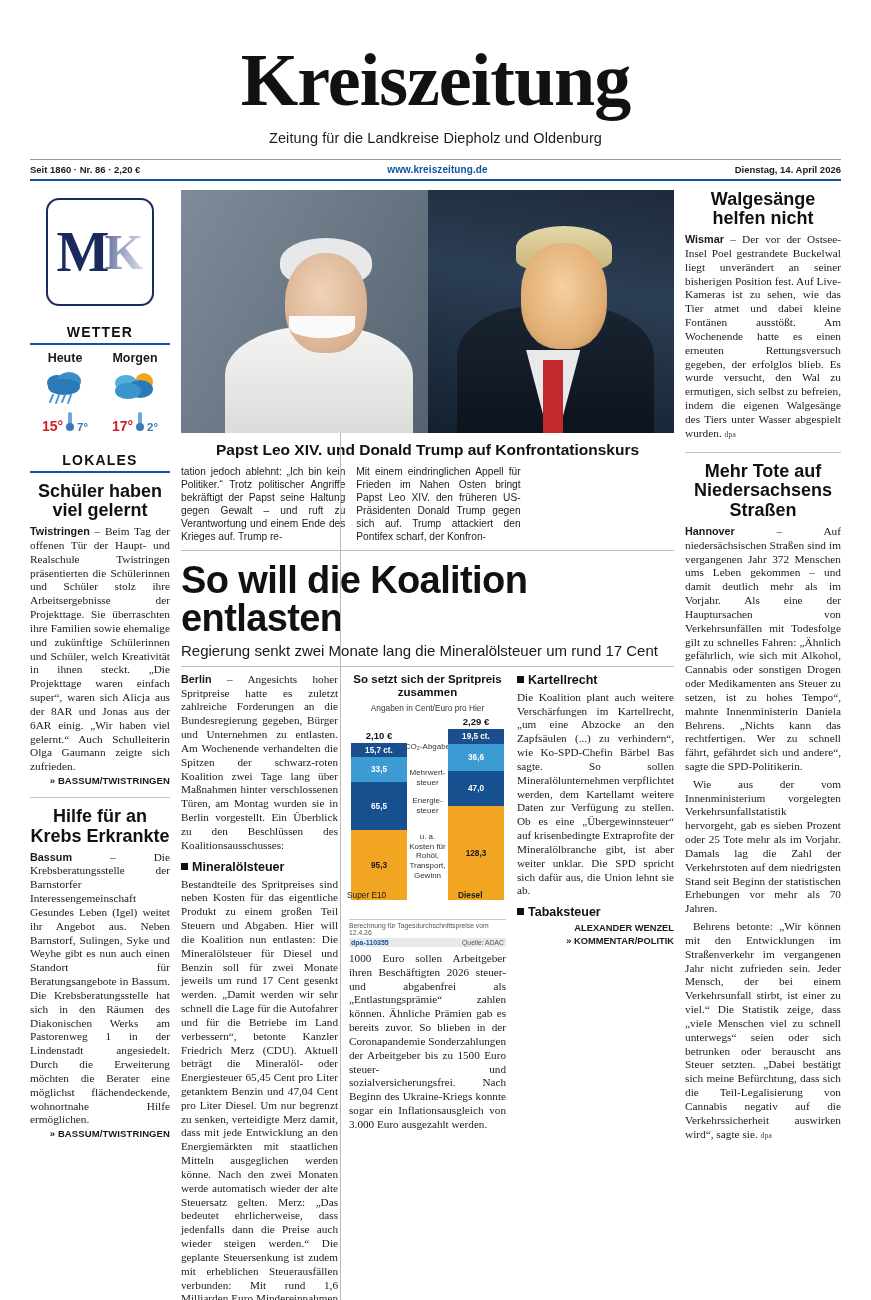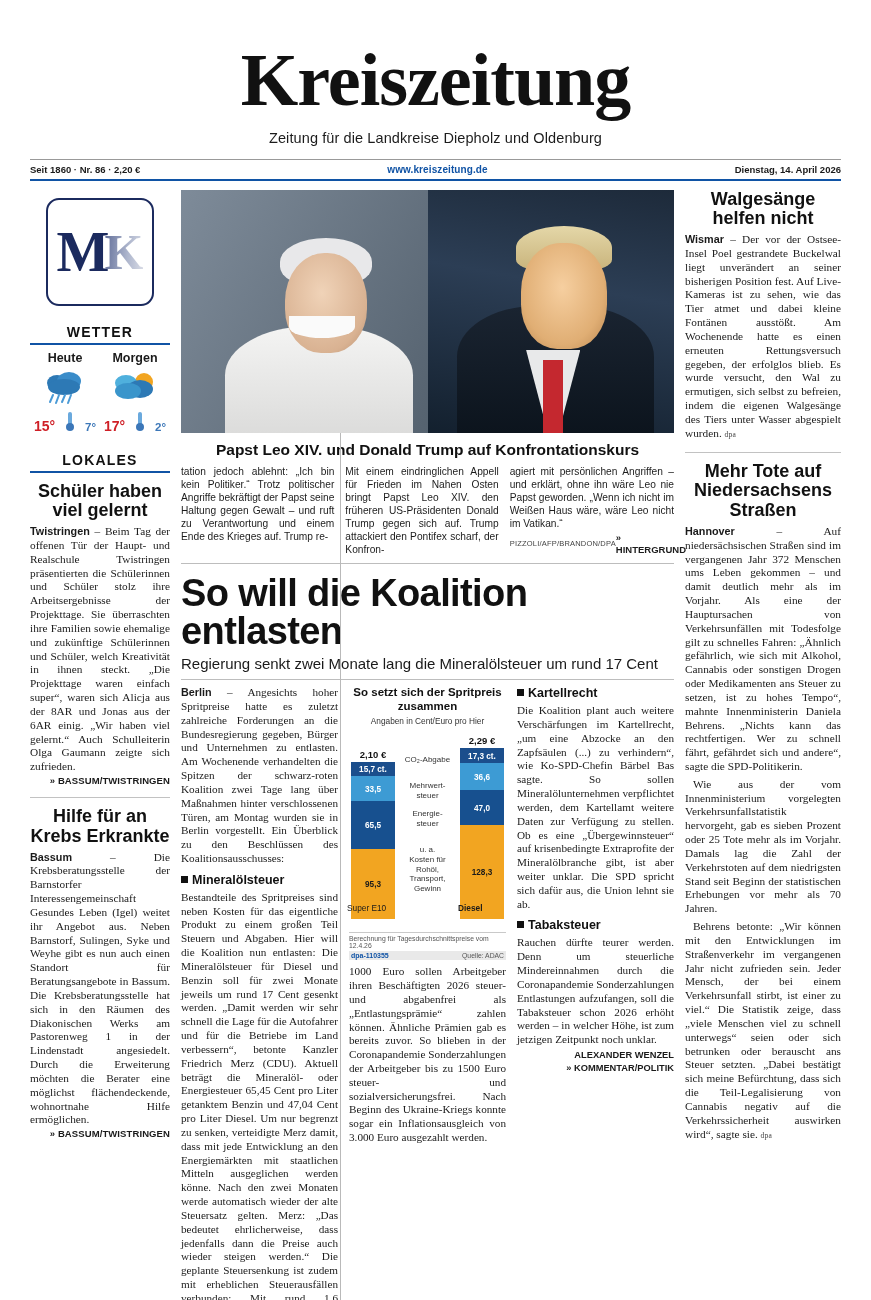--- a/index.html
+++ b/index.html
@@ -58,21 +58,21 @@
   .sec-head {
     text-align:center; font-size:14px; font-weight:700; letter-spacing:1.2px;
     margin-top:18px; color:#111;
   }
   .sec-head-rule { border-top:2px solid #1053a5; margin-top:3px; }
   .weather { display:flex; margin-top:6px; }
   .wcell { width:50%; text-align:center; }
   .wday { font-size:12.5px; font-weight:700; margin-bottom:3px; }
   .wicon { height:42px; display:flex; align-items:center; justify-content:center; }
   .wtemps {
-    display:flex; align-items:baseline; justify-content:center; gap:10px;
+    display:flex; align-items:baseline; justify-content:center; gap:2px;
     margin-top:2px;
   }
   .thi { font-size:14px; font-weight:700; color:#cf1f26; }
   .tlo { font-size:11.5px; font-weight:700; color:#3c77b8; }
   .thermo { width:8px; height:19px; position:relative; margin:0 1px; }
   .thermo i {
     position:absolute; left:2px; top:0; width:4px; height:12px;
     background:#6aa9dd; border-radius:2px 2px 0 0;
   }
   .thermo b {
@@ -190,21 +190,21 @@
 
   
   .chart {
     width:100%; background:#fff; border-top:none;
   }
   .chart-title {
     font-size:11.5px; font-weight:700; text-align:center; line-height:1.18; color:#111;
   }
   .chart-unit { font-size:8.3px; text-align:center; color:#333; margin-top:3px; }
   .chart-area { position:relative; height:196px; margin-top:7px; }
-  .bar-wrap { position:absolute; bottom:10px; width:44px; }
+  .bar-wrap { position:absolute; bottom:16px; width:56px; }
   .bar-wrap.left { left:2px; }
   .bar-wrap.right { right:2px; }
   .bar-total {
     font-size:9.5px; font-weight:700; text-align:center; margin-bottom:2px; color:#111;
   }
   .seg { position:relative; text-align:center; font-size:8.2px; font-weight:700; color:#fff; }
   .seg span { position:relative; top:50%; transform:translateY(-50%); display:inline-block; }
   .seg.s-co2  { background:#1b4e8c; color:#fff; }
   .seg.s-mwst { background:#3d9bd4; }
   .seg.s-ener { background:#17508f; }
@@ -336,27 +336,20 @@
           <div class="tr-tie"></div>
           <div class="tr-hair"></div>
           <div class="tr-face"></div>
         </div>
       </div>
 
       <div class="photo-cap">Papst Leo XIV. und Donald Trump auf Konfrontationskurs</div>
       <div class="cap-cols">
         <div class="cap-col">tation jedoch ablehnt: „Ich bin kein Politiker.“ Trotz politischer Angriffe bekräftigt der Papst seine Haltung gegen Gewalt – und ruft zu Verantwortung und einem Ende des Krieges auf. Trump re-</div>
         <div class="cap-col">Mit einem eindringlichen Appell für Frieden im Nahen Osten bringt Papst Leo XIV. den früheren US-Präsidenten Donald Trump gegen sich auf. Trump attackiert den Pontifex scharf, der Konfron-</div>
-        <div class="cap-col">
-          <span>agiert mit persönlichen Angriffen – und erklärt, ohne ihn wäre Leo nie Papst geworden. „Wenn ich nicht im Weißen Haus wäre, wäre Leo nicht im Vatikan.“</span>
-          <div style="display:flex;justify-content:space-between;align-items:center;margin-top:2px;">
-            <span class="credit">PIZZOLI/AFP/BRANDON/DPA</span>
-            <span class="cap-ref">» HINTERGRUND</span>
-          </div>
-        </div>
       </div>
       <div class="mid-rule"></div>
 
       <div class="main-head">So will die Koalition entlasten</div>
       <div class="main-sub">Regierung senkt zwei Monate lang die Mineralölsteuer um rund 17 Cent</div>
       <div class="main-rule"></div>
 
       <div class="body3">
 
         <div class="bcol">
@@ -380,41 +373,40 @@
                 <div class="bar-total">2,10 €</div>
                 <div class="seg s-co2" style="height:14px"><span>15,7 ct.</span></div>
                 <div class="seg s-mwst" style="height:25px"><span>33,5</span></div>
                 <div class="seg s-ener" style="height:48px"><span>65,5</span></div>
                 <div class="seg s-prod" style="height:70px"><span>95,3</span></div>
               </div>
               <div class="bar-label left">Super E10</div>
 
               <div class="bar-wrap right">
                 <div class="bar-total">2,29 €</div>
-                <div class="seg s-co2" style="height:15px"><span>17,3 ct.</span></div>
+                <div class="seg s-co2" style="height:15px"><span>19,5 ct.</span></div>
                 <div class="seg s-mwst" style="height:27px"><span>36,6</span></div>
                 <div class="seg s-ener" style="height:35px"><span>47,0</span></div>
                 <div class="seg s-prod" style="height:94px"><span>128,3</span></div>
               </div>
               <div class="bar-label right">Diesel</div>
             </div>
             <div class="chart-foot">Berechnung für Tagesdurchschnittspreise vom 12.4.26</div>
             <div class="chart-foot2">
               <span class="l">dpa-110355</span>
               <span class="r">Quelle: ADAC</span>
             </div>
           </div>
           <div class="btext" style="margin-top:5px">1000 Euro sollen Arbeitgeber ihren Beschäftigten 2026 steuer- und abgabenfrei als „Entlastungsprämie“ zahlen können. Ähnliche Prämien gab es bereits zuvor. So blieben in der Coronapandemie Sonderzahlungen der Arbeitgeber bis zu 1500 Euro steuer- und sozialversicherungsfrei. Nach Beginn des Ukraine-Kriegs konnte sogar ein Inflationsausgleich von 3.000 Euro ausgezahlt werden.</div>
         </div>
 
         <div class="bcol">
           <div class="sub-head" style="margin-top:0"><span class="sq"></span><span>Kartellrecht</span></div>
           <div class="btext">Die Koalition plant auch weitere Verschärfungen im Kartellrecht, „um eine Abzocke an den Zapfsäulen (...) zu verhindern“, wie Ko-SPD-Chefin Bärbel Bas sagte. So sollen Mineralölunternehmen verpflichtet werden, dem Kartellamt weitere Daten zur Verfügung zu stellen. Ob es eine „Übergewinnsteuer“ auf krisenbedingte Extraprofite der Mineralölbranche gibt, ist aber weiter unklar. Die SPD spricht sich dafür aus, die Union lehnt sie ab.</div>
           <div class="sub-head"><span class="sq"></span><span>Tabaksteuer</span></div>
-          <div class="btext">Rauchen dürfte teurer werden. Denn um steuerliche Mindereinnahmen durch die Coronapandemie Sonderzahlungen Entlastungen aufzufangen, soll die Tabaksteuer schon 2026 erhöht werden – in welcher Höhe, ist zum jetzigen Zeitpunkt noch unklar.</div>
           <div class="author">ALEXANDER WENZEL</div>
           <div class="author">» KOMMENTAR/POLITIK</div>
         </div>
       </div>
     </div>
 
     <div class="col-right">
       <div>
         <div class="art-title" style="margin-top:0">Walgesänge helfen nicht</div>
         <div class="art-body"><span class="loc">Wismar</span><span> – Der vor der Ostsee-Insel Poel gestrandete Buckelwal liegt unverändert an seiner bisherigen Position fest. Auf Live-Kameras ist zu sehen, wie das Tier atmet und dabei kleine Fontänen ausstößt. Am Wochenende hatte es einen erneuten Rettungsversuch gegeben, der erfolglos blieb. Es wurde versucht, den Wal zu ermutigen, sich selbst zu befreien, indem die eigenen Walgesänge des Tiers unter Wasser abgespielt wurden.</span> <span class="credit">dpa</span></div>

